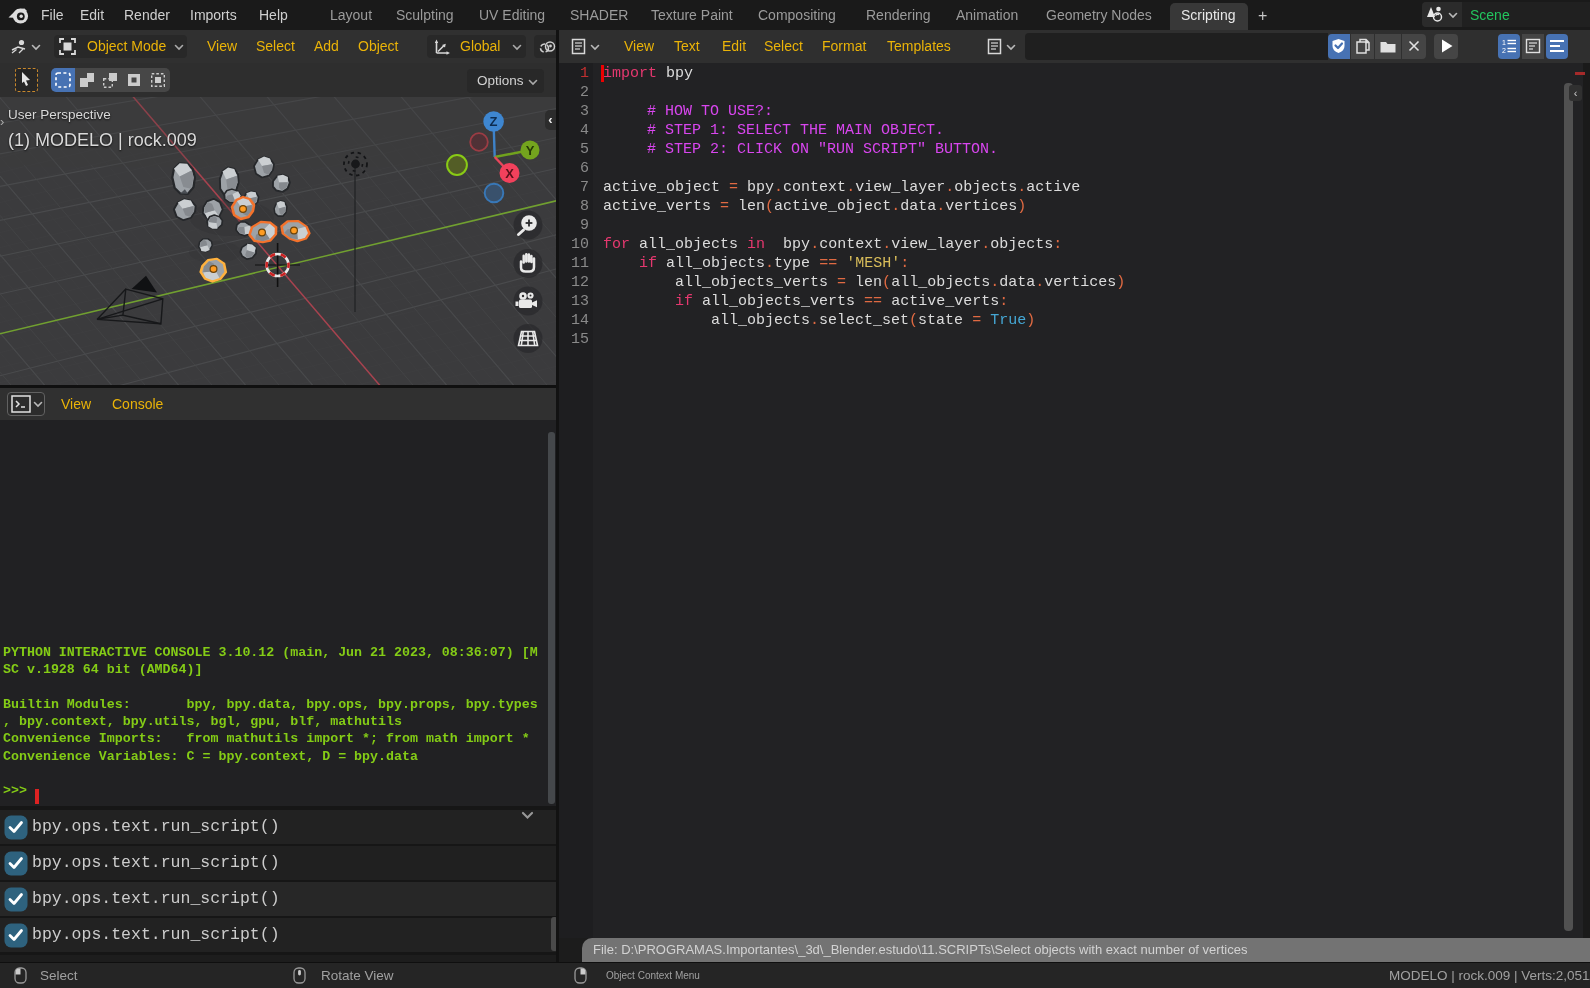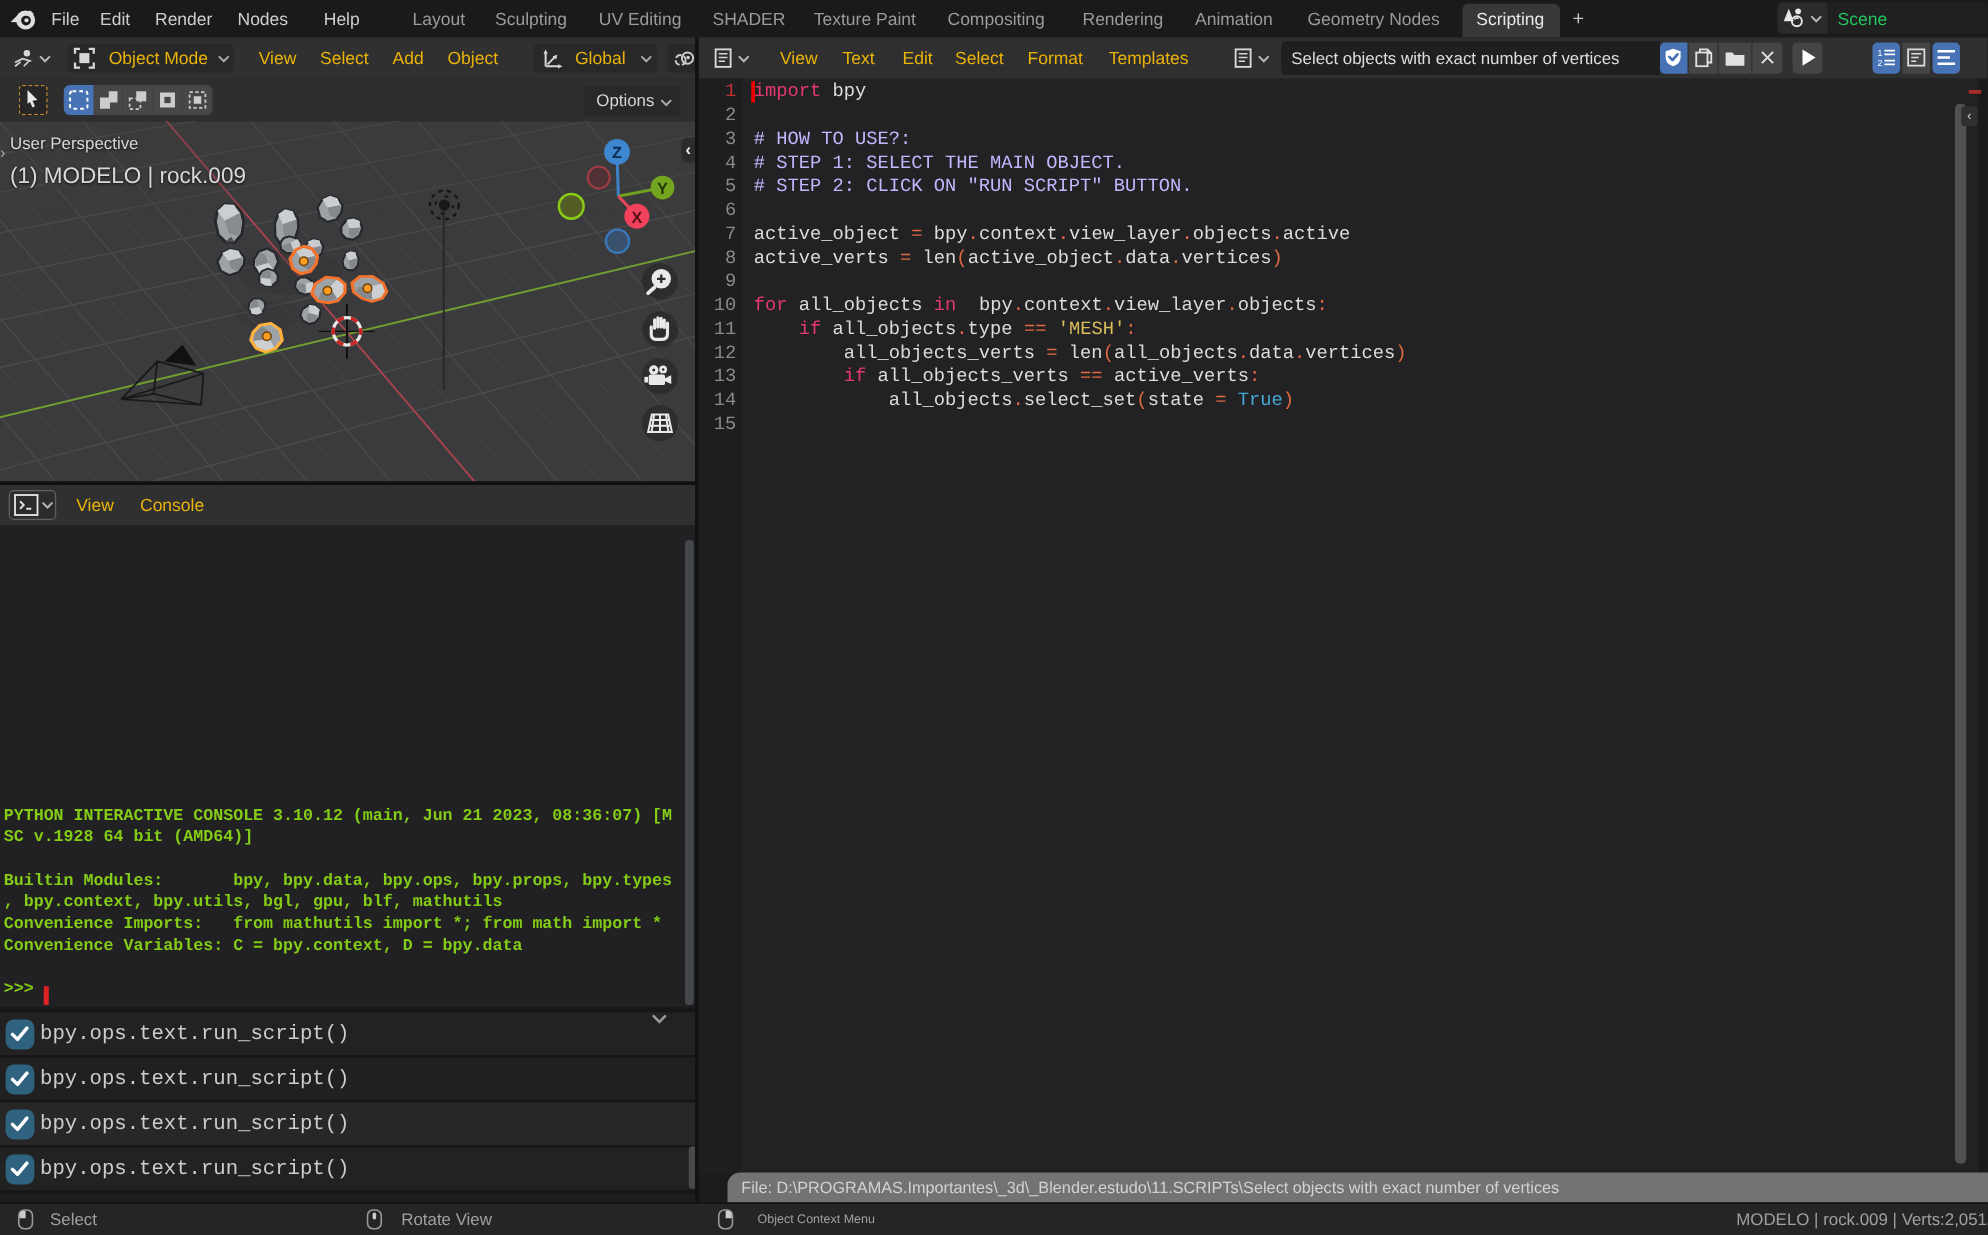--- a/index.html
+++ b/index.html
@@ -1,37 +1,37 @@
 <!DOCTYPE html>
 <html><head><meta charset="utf-8"><style>
 * { margin:0; padding:0; box-sizing:border-box; }
 body { width:1590px; height:988px; overflow:hidden; background:#1c1c1c;
   font-family:"Liberation Sans", sans-serif; -webkit-font-smoothing:antialiased; }
 .abs { position:absolute; }
 .menu { position:absolute; top:0; height:24px; line-height:30px; color:#cfcfcf; font-size:14px; }
 .hmenu { position:absolute; color:#eab308; font-size:14px; line-height:33px; top:0; }
 .tab { position:absolute; top:0; height:30px; line-height:31px; color:#9b9b9b; font-size:14px; }
-.k { color:#e5386f; } .o { color:#e06a42; } .c { color:#c4b5fd; }
+.k { color:#e5386f; } .o { color:#e06a42; } .c { color:#d946ef;margin-left:44px; }
 .s { color:#d9bd5a; } .t { color:#45a7d4; } .w { color:#dcdcdc; }
 .cur { color:#c23030; }
 </style></head>
 <body>
 <div class="abs" style="left:0;top:0;width:1590px;height:988px;background:#1c1c1c">
 
 <div class="abs" style="left:0;top:0;width:1590px;height:30px;background:#1a1a1a">
 <svg style="position:absolute;left:7px;top:3px" width="24" height="24" viewBox="0 0 24 24">
 <circle cx="13.5" cy="13" r="7.6" fill="#dedede"></circle>
 <path d="M1.5,14.5 L10,6.2 L17.5,5.5 L20,8 L11,15 Z" fill="#dedede"></path>
 <circle cx="13.8" cy="13.4" r="3.9" fill="#1a1a1a"></circle>
 <circle cx="14.2" cy="13.2" r="1.7" fill="#dedede"></circle>
 </svg>
 <div class="menu" style="left:41px">File</div>
 <div class="menu" style="left:80px">Edit</div>
 <div class="menu" style="left:124px">Render</div>
-<div class="menu" style="left:190px">Nodes</div>
+<div class="menu" style="left:190px">Imports</div>
 <div class="menu" style="left:259px">Help</div>
 <div class="tab" style="left:330px">Layout</div>
 <div class="tab" style="left:396px">Sculpting</div>
 <div class="tab" style="left:479px">UV Editing</div>
 <div class="tab" style="left:570px">SHADER</div>
 <div class="tab" style="left:651px">Texture Paint</div>
 <div class="tab" style="left:758px">Compositing</div>
 <div class="tab" style="left:866px">Rendering</div>
 <div class="tab" style="left:956px">Animation</div>
 <div class="tab" style="left:1046px">Geometry Nodes</div>
@@ -490,21 +490,20 @@
 <div class="abs" style="left:427px;top:8px"><svg width="17" height="17" viewBox="0 0 17 17">
 <rect x="2.5" y="1.5" width="12" height="14" fill="none" stroke="#d8d8d8" stroke-width="1.5"></rect>
 <line x1="5" y1="5" x2="12" y2="5" stroke="#d8d8d8" stroke-width="1.2"></line>
 <line x1="5" y1="8" x2="12" y2="8" stroke="#d8d8d8" stroke-width="1.2"></line>
 <line x1="5" y1="11" x2="10" y2="11" stroke="#d8d8d8" stroke-width="1.2"></line>
 </svg></div>
 <svg style="position:absolute;left:447px;top:14px" width="10.0" height="7.0" viewBox="0 0 10 7">
         <path d="M1.5 1.5 L5 5 L8.5 1.5" fill="none" stroke="#b9b9b9" stroke-width="1.6" stroke-linecap="round"></path>
       </svg>
 <div class="abs" style="left:466px;top:3px;width:303px;height:27px;background:#1f1f1f;border-radius:4px 0 0 4px"></div>
-<div class="abs" style="left:474px;top:0;line-height:33px;color:#dedede;font-size:13.5px">Select objects with exact number of vertices</div>
 <div class="abs" style="left:769px;top:4px;width:22px;height:25px;background:#4772b3;border-radius:4px 0 0 4px"></div>
 <div class="abs" style="left:772px;top:8px"><svg width="15" height="16" viewBox="0 0 15 16">
 <path d="M7.5,1 L13.5,3 L13.5,8 Q13.5,13 7.5,15 Q1.5,13 1.5,8 L1.5,3 Z" fill="#fff"></path>
 <path d="M4.5,7.5 L7,10 L11,5.5" fill="none" stroke="#4772b3" stroke-width="2.2" stroke-linecap="round" stroke-linejoin="round"></path>
 </svg></div>
 <div class="abs" style="left:792px;top:4px;width:23px;height:25px;background:#454545"></div>
 <div class="abs" style="left:796px;top:8px"><svg width="16" height="16" viewBox="0 0 16 16">
 <rect x="2" y="4" width="9" height="11" fill="none" stroke="#e0e0e0" stroke-width="1.5"></rect>
 <path d="M5,4 L5,1.5 L11,1.5 L14,4.5 L14,12 L11,12 M11,1.5 L11,4.5 L14,4.5" fill="none" stroke="#e0e0e0" stroke-width="1.5"></path>
 </svg></div>

